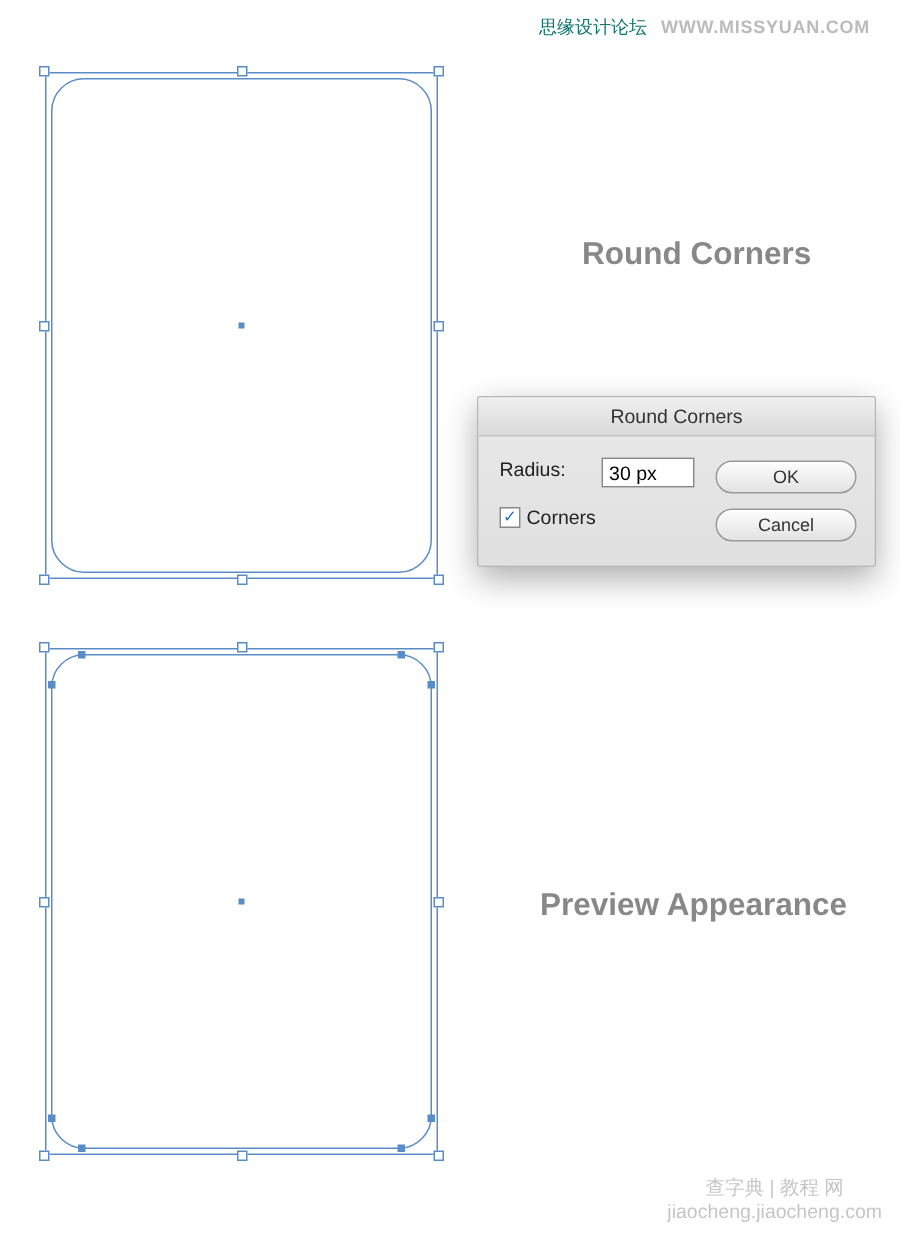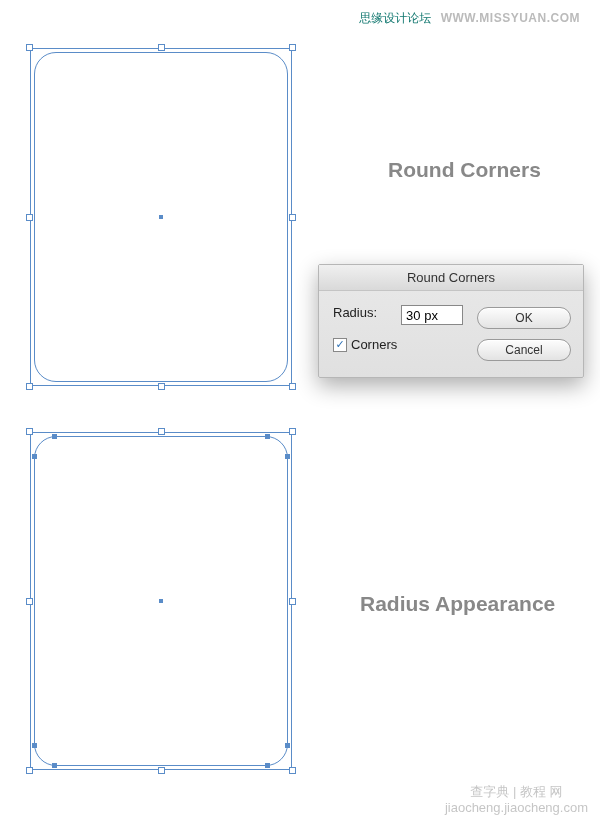--- a/index.html
+++ b/index.html
@@ -212,18 +212,18 @@
   <div class="anchor" style="left:2px; top:22px;"></div>
   <div class="anchor" style="left:22px; top:2px;"></div>
   <div class="anchor" style="right:2px; top:22px;"></div>
   <div class="anchor" style="right:22px; top:2px;"></div>
   <div class="anchor" style="left:2px; bottom:22px;"></div>
   <div class="anchor" style="left:22px; bottom:2px;"></div>
   <div class="anchor" style="right:2px; bottom:22px;"></div>
   <div class="anchor" style="right:22px; bottom:2px;"></div>
 </div>
 
-<div class="side-label bottom">Radius Appearance</div>
+<div class="side-label bottom">Preview Appearance</div>
 
 <div class="watermark-bottom">
   <div>查字典 | 教程 网</div>
   <div>jiaocheng.jiaocheng.com</div>
 </div>
 
 </body></html>

